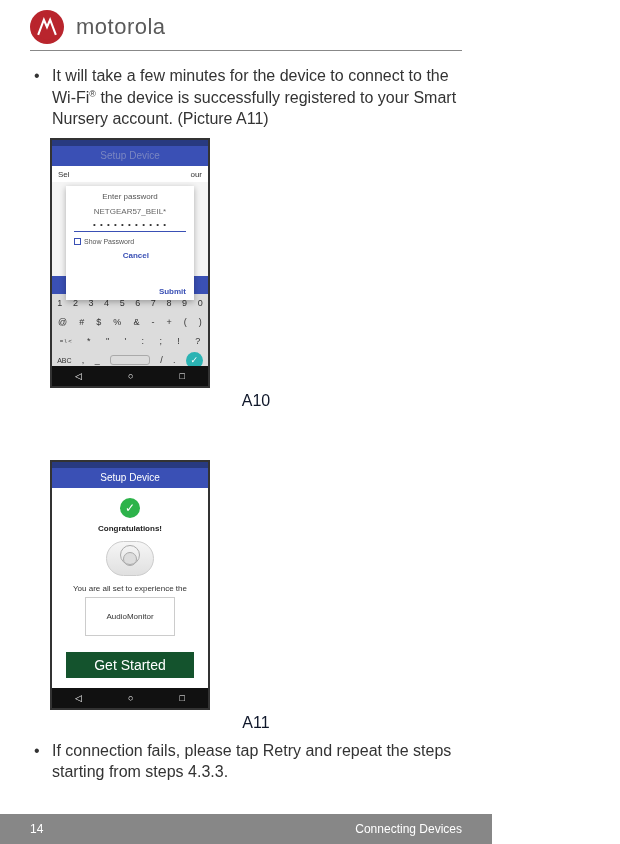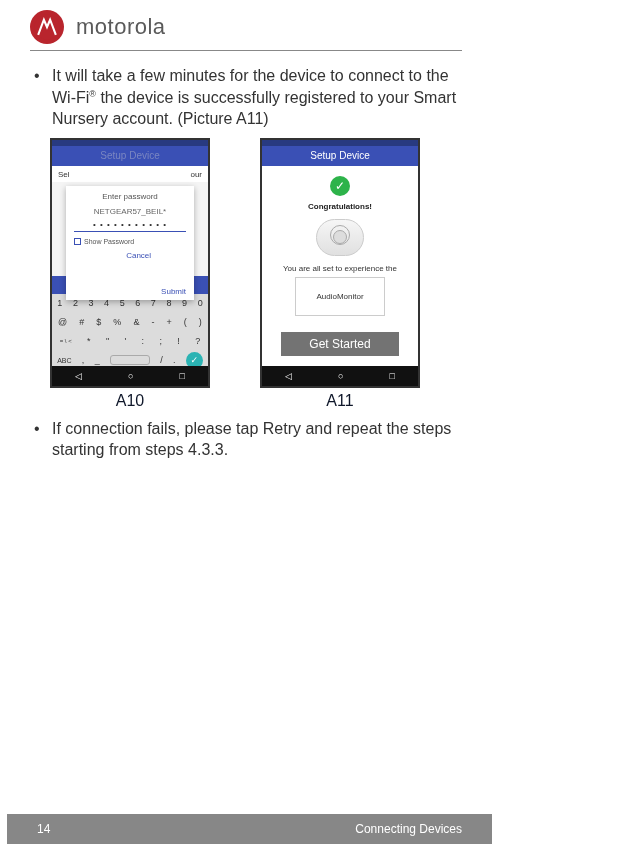--- a/index.html
+++ b/index.html
@@ -58,20 +58,21 @@
     top: 0;
     color: #333;
     font-size: 16px;
   }
   .sup { font-size: 9px; vertical-align: super; }
 
   .screens-row {
     display: flex;
     gap: 50px;
     margin: 6px 0 8px 20px;
+    flex-direction: column;
   }
   .screen-col { text-align: center; }
   .screen-label { font-size: 16px; color: #0f172a; margin-top: 4px; }
 
   .phone {
     width: 160px;
     height: 250px;
     border: 2px solid #333;
     background: #eaeaea;
     position: relative;
@@ -122,21 +123,21 @@
     padding:6px 8px 4px 8px;
   }
   .dlg-title { font-size:8px; color:#555; text-align:center; margin-bottom:6px; }
   .dlg-net { font-size:8px; color:#666; margin-bottom:4px; }
   .dlg-pw {
     border-bottom:1px solid #3a50b5; font-size:8px; color:#333;
     padding-bottom:2px; margin-bottom:6px; letter-spacing:1px;
   }
   .dlg-show { font-size:7px; color:#555; display:flex;align-items:center;gap:3px;margin-bottom:6px;}
   .dlg-show .cb { width:7px;height:7px;border:1px solid #3a50b5; display:inline-block;}
-  .dlg-actions { display:flex; justify-content:flex-end; gap:10px; font-size:8px;}
+  .dlg-actions { display:flex; justify-content:flex-end; gap:10px; font-size:8px;font-weight:bold;}
   .dlg-cancel { color:#3a50b5; }
   .dlg-submit { color:#3a50b5;margin-top:36px; }
 
   
   .a11-body {
     position:absolute; top:26px; left:0; right:0; bottom:20px;
     background:#fff; display:flex; flex-direction:column; align-items:center;
     padding:10px 12px;
   }
   .check {
@@ -148,29 +149,29 @@
     width:48px;height:78px;border-radius:24px;border:1px solid #ccc;
     background:linear-gradient(#f6f6f6,#e0e0e0);position:relative;margin-bottom:8px;
   }
   .device-img .lens { position:absolute;top:10px;left:50%;transform:translateX(-50%);
     width:14px;height:14px;border-radius:50%;border:1px solid #aaa;background:#ddd;}
   .device-img .ring { position:absolute;bottom:10px;left:50%;transform:translateX(-50%);
     width:20px;height:20px;border-radius:50%;border:1px solid #aaa;}
   .allset { font-size:8px; color:#333; margin-bottom:4px;}
   .audiomon { border:1px solid #ccc; padding:14px 20px; font-size:8px; color:#333; margin-bottom:16px;}
   .getstarted {
-    background:#737373;color:#fff;font-size:12px;padding:5px 28px;border:none;
+    background:#14532d;color:#fff;font-size:14px;padding:5px 28px;border:none;
   }
 
   .footer {
     position:absolute; left:0; right:0; bottom:0;
     height:30px; background:#878787;
     display:flex; justify-content:space-between; align-items:center;
     padding:0 30px;
-    color:#fff; font-size:12px;margin-left:7px;
+    color:#fff; font-size:12px;
   }
 </style>
 </head>
 <body>
 
 <div class="page">
 
   <div class="header">
     <div class="moto-logo">
       <svg viewBox="0 0 100 100">

